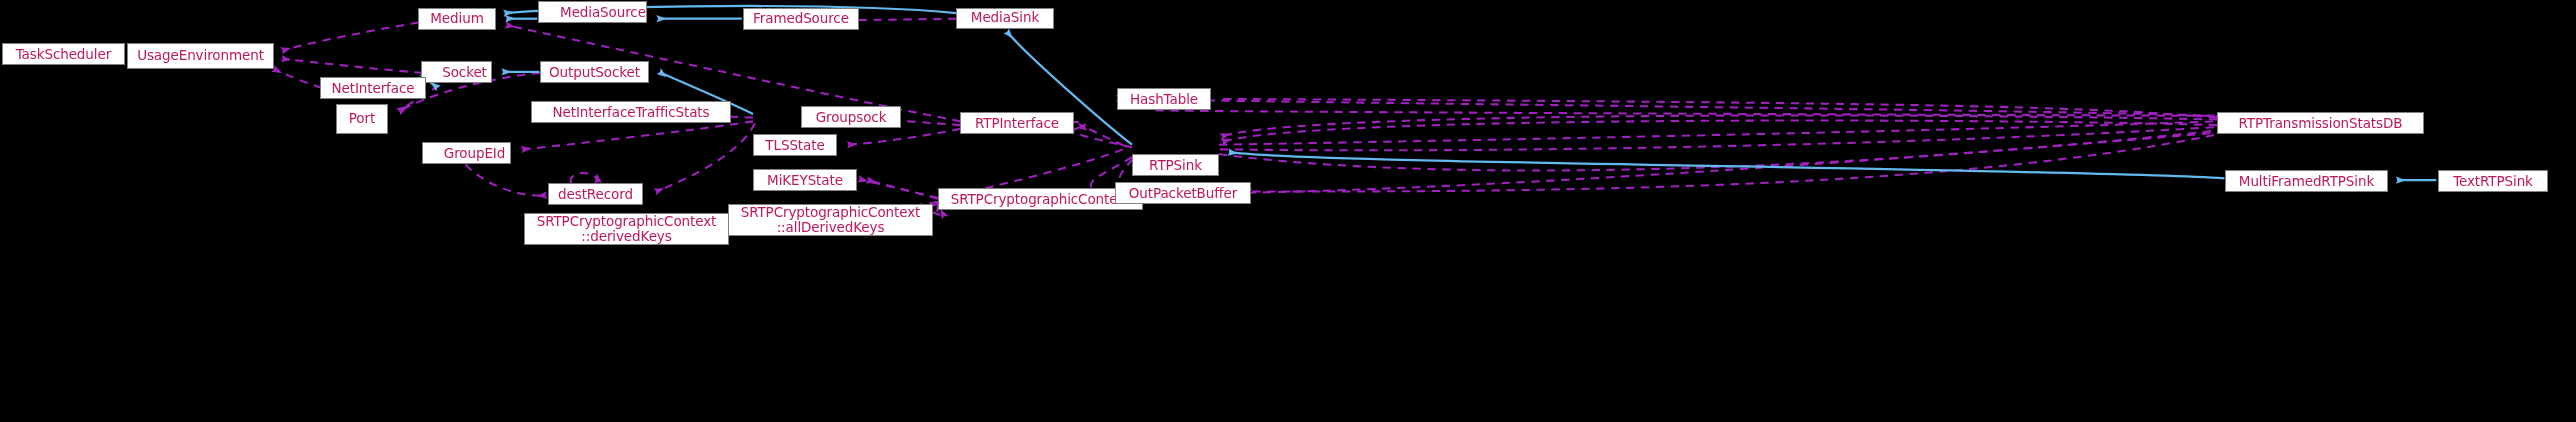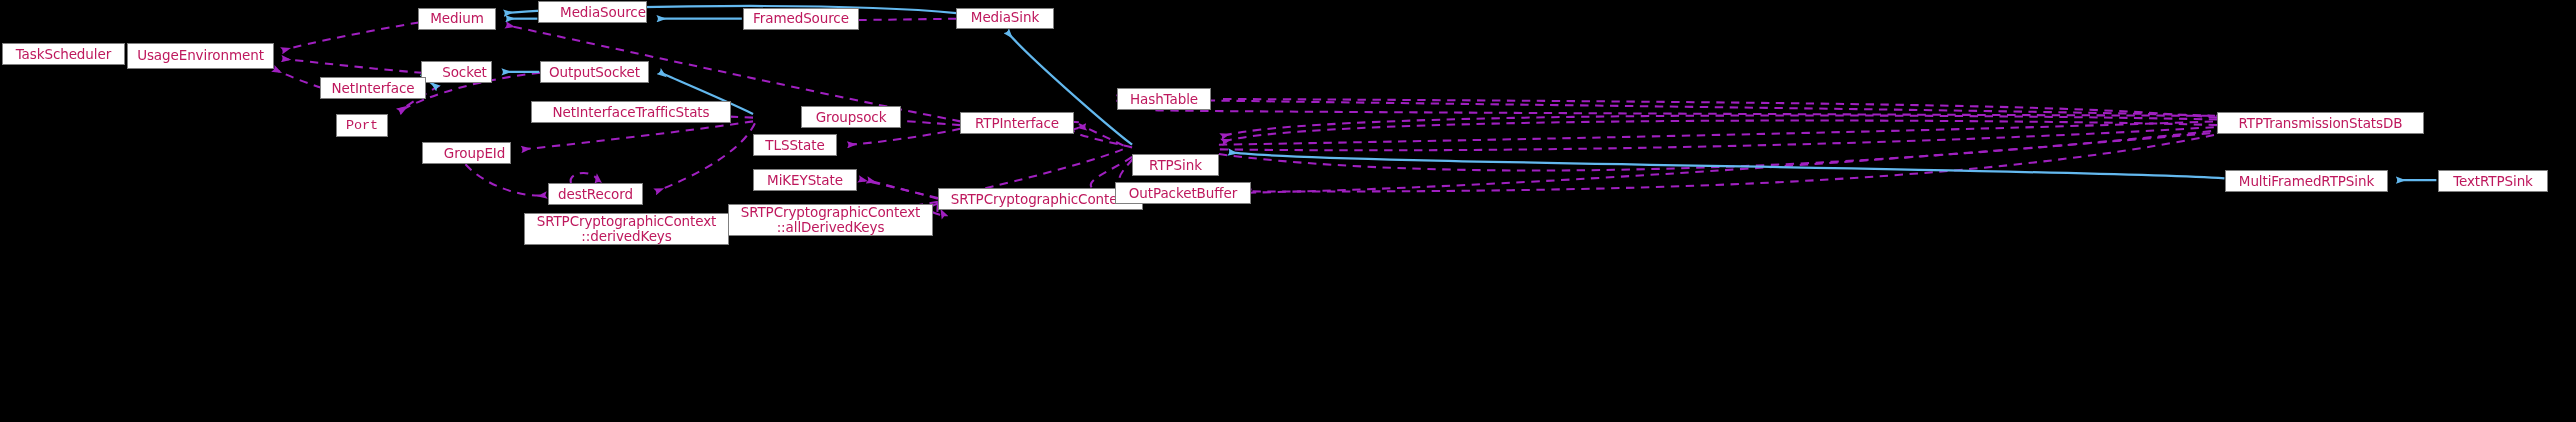--- a/index.html
+++ b/index.html
@@ -148,21 +148,21 @@
     </div>
     <div class="node" style="left:421px;top:61px;width:71px;height:22.4px;padding-left:16px;">
       <span class="nodelabel">Socket</span>
     </div>
     <div class="node" style="left:540px;top:61px;width:109px;height:22.4px;">
       <span class="nodelabel">OutputSocket</span>
     </div>
     <div class="node" style="left:320px;top:77px;width:106px;height:22.4px;">
       <span class="nodelabel">NetInterface</span>
     </div>
-    <div class="node" style="left:336px;top:114px;width:52px;height:23px;font-family:Liberation Mono, monospace;">
+    <div class="node" style="left:336px;top:104px;width:52px;height:30px;">
       <span class="nodelabel">Port</span>
     </div>
     <div class="node" style="left:1117px;top:88px;width:94px;height:22.4px;">
       <span class="nodelabel">HashTable</span>
     </div>
     <div class="node" style="left:531px;top:101px;width:200px;height:22.4px;">
       <span class="nodelabel">NetInterfaceTrafficStats</span>
     </div>
     <div class="node" style="left:753px;top:106px;width:100px;height:22.4px;margin-left:48px;">
       <span class="nodelabel">Groupsock</span>

